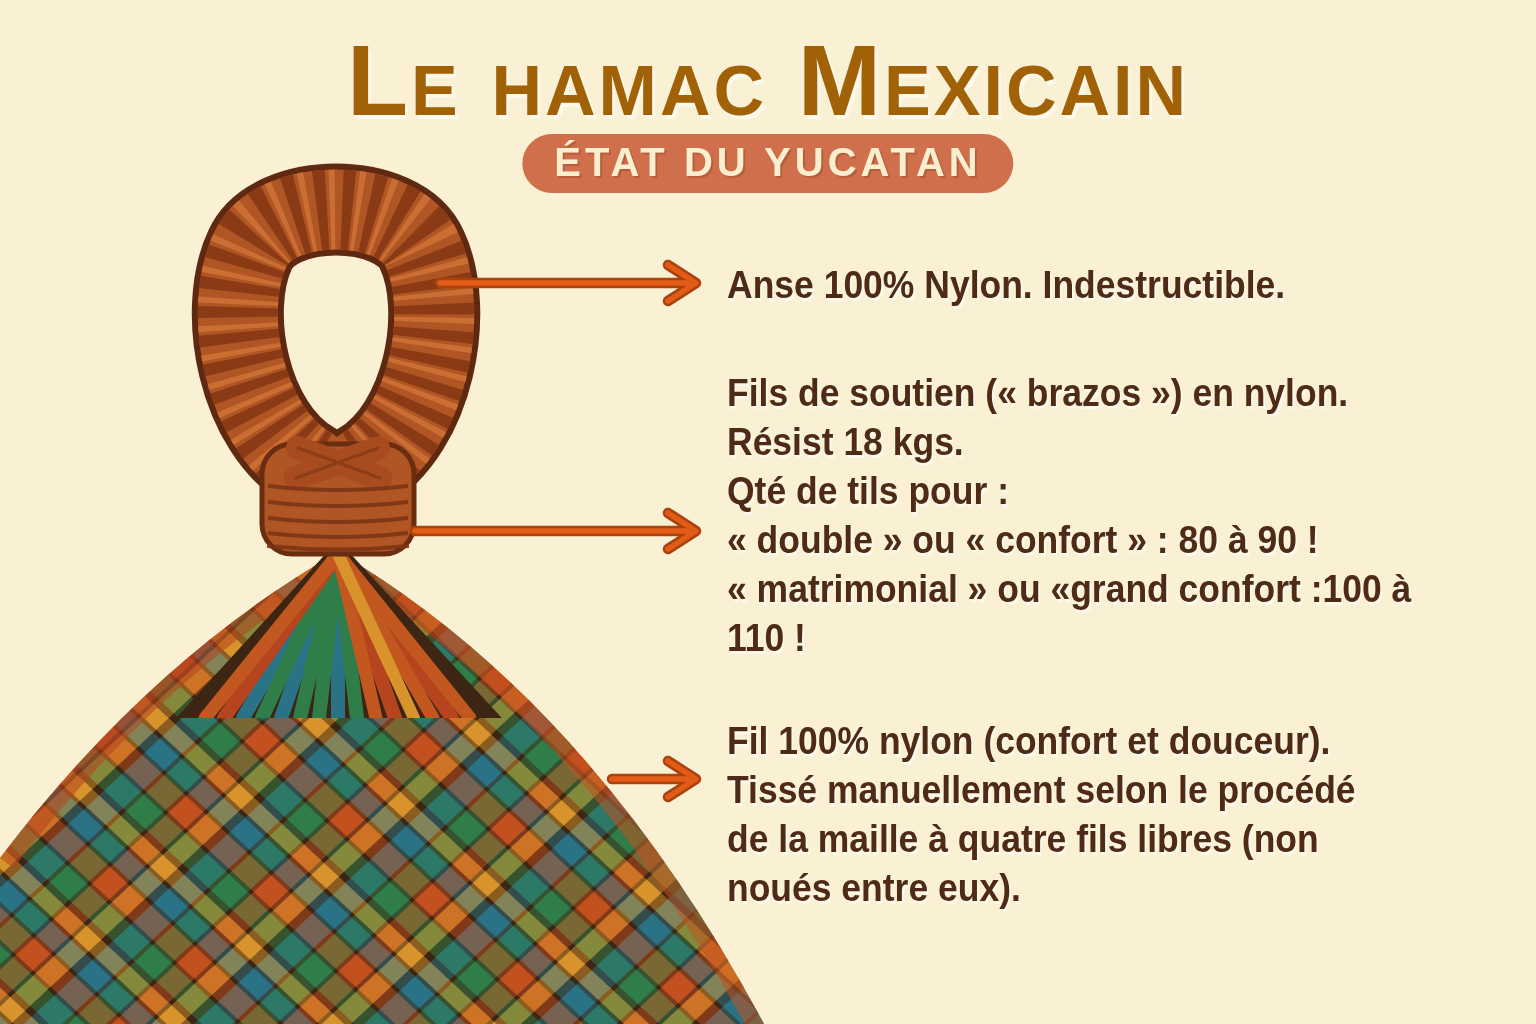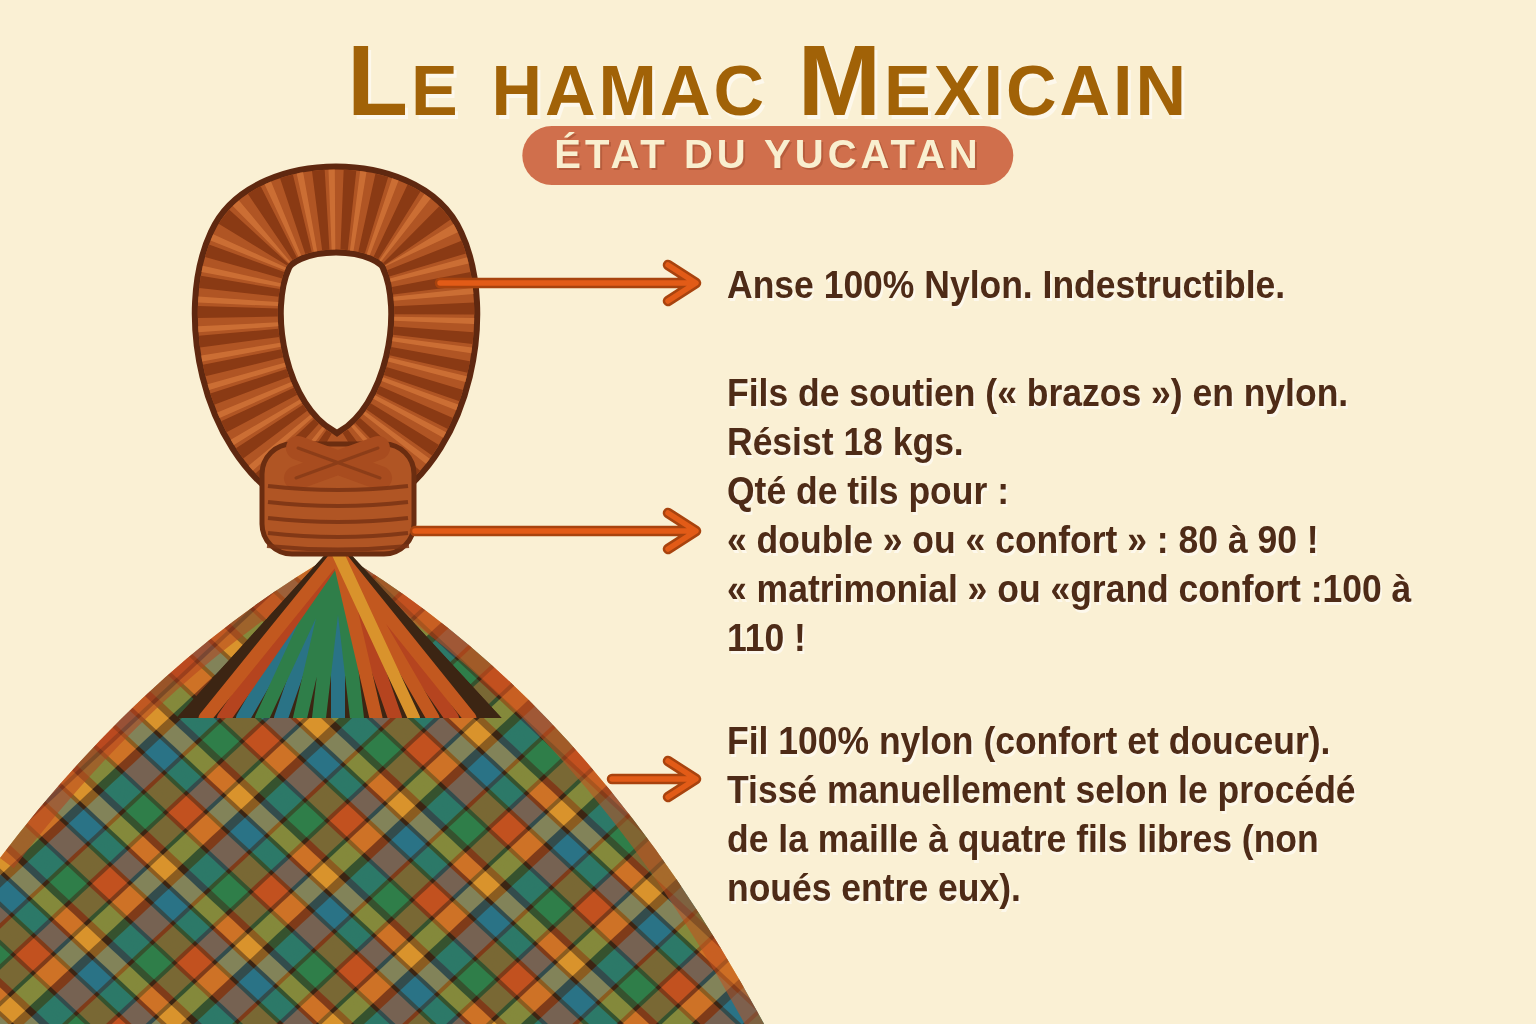--- a/index.html
+++ b/index.html
@@ -25,21 +25,21 @@
     font-size: 100px;
     line-height: 1;
     font-weight: bold;
     font-variant: small-caps;
     letter-spacing: 3px;
     color: #a16207;
     text-shadow: 3px 4px 0 rgba(255,255,255,0.55);
   }
   .badge {
     position: absolute;
-    top: 126px; left: 50%;
+    top: 134px; left: 50%;
     transform: translateX(-50%);
     background: #D06F4C;
     color: #F9EFCF;
     font-weight: bold;
     font-size: 40px;
     line-height: 1;
     letter-spacing: 4px;
     padding: 8px 32px 11px;
     border-radius: 34px;
     white-space: nowrap;

